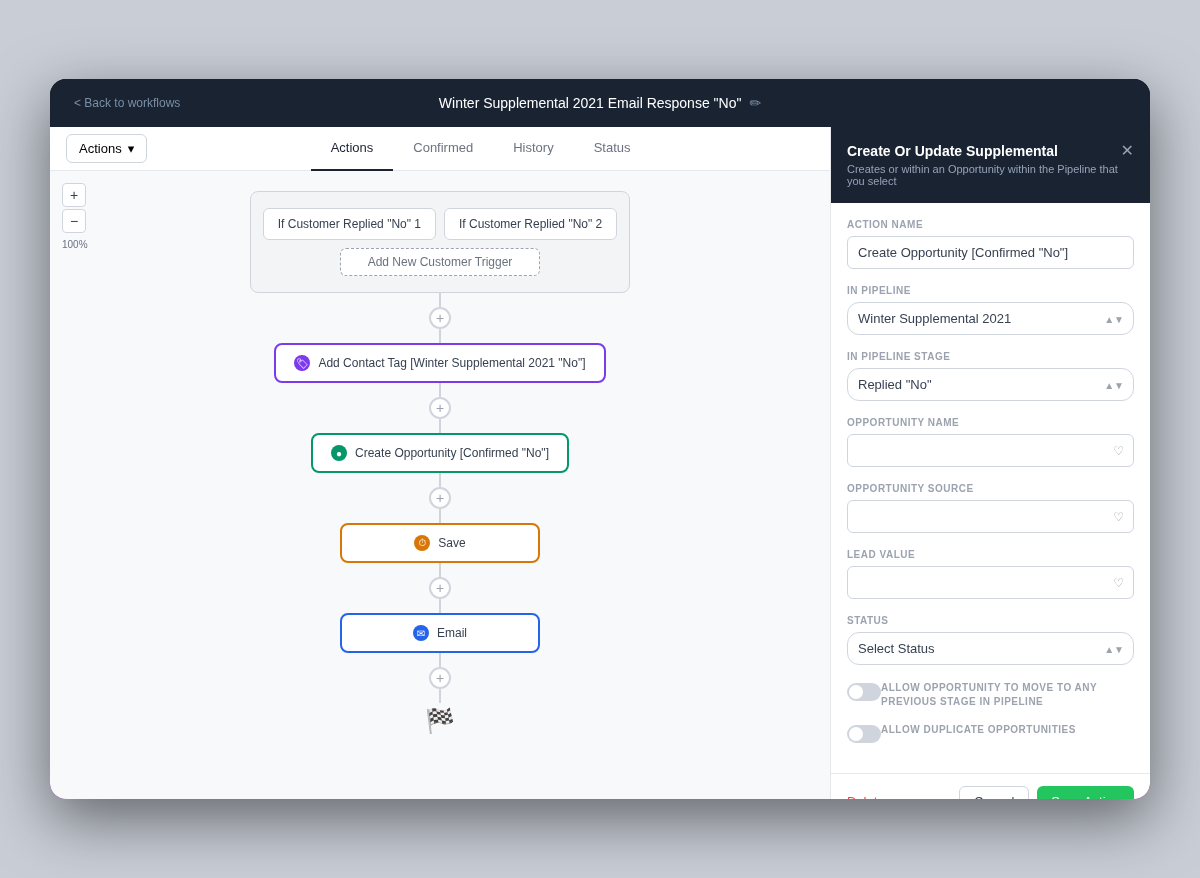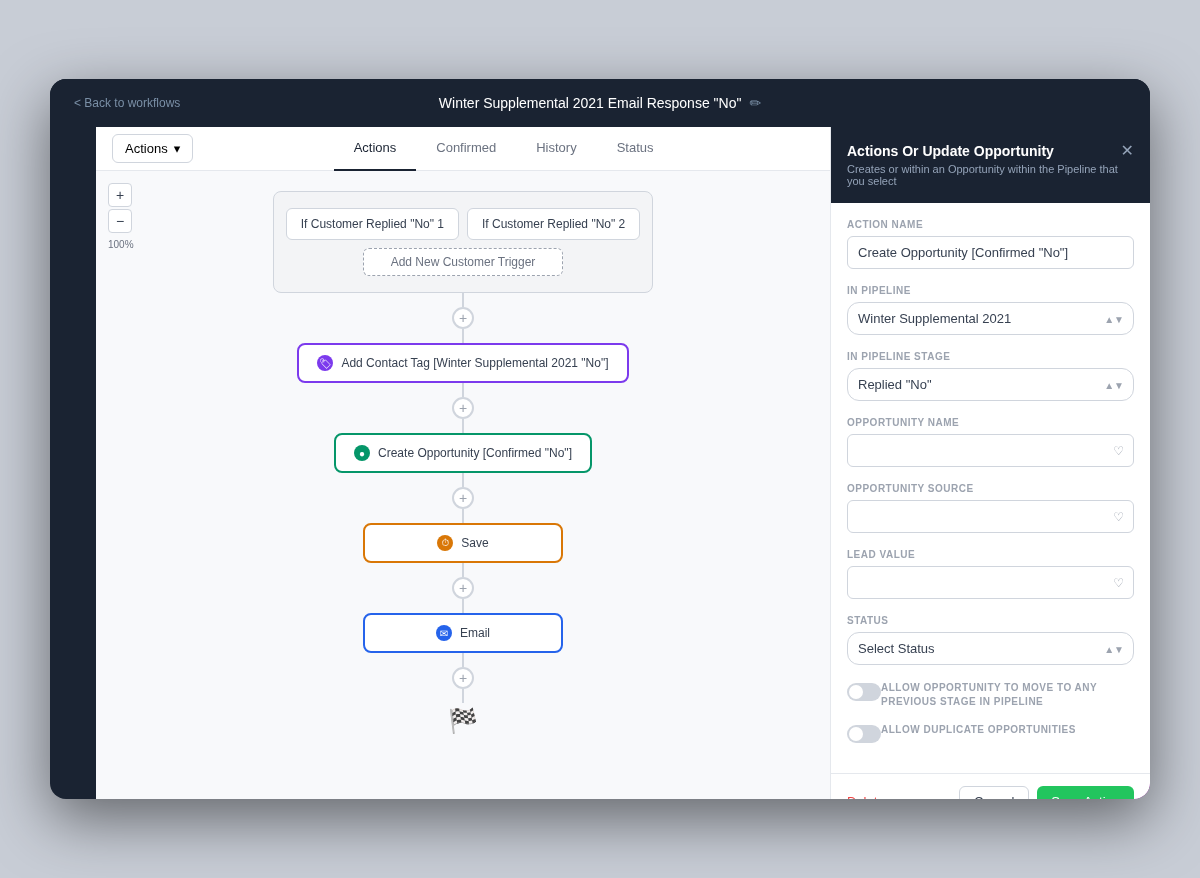--- a/index.html
+++ b/index.html
@@ -53,21 +53,20 @@
     .edit-icon {
       color: #7a8fa6;
       cursor: pointer;
     }
     
     .main-area {
       flex: 1;
       display: flex;
       overflow: hidden;
       background: #a21caf;
-      margin-left: 46px;
     }
     
     .canvas-area {
       flex: 1;
       display: flex;
       flex-direction: column;
       overflow: hidden;
       background: #f8f9fb;
     }
     .actions-btn {
@@ -538,21 +537,21 @@
           </div>
 
           <div class="finish-icon">🏁</div>
         </div>
       </div>
     </div>
 
     <div class="right-panel">
       <div class="panel-header">
         <div>
-          <div class="panel-title">Actions Or Update Opportunity</div>
+          <div class="panel-title">Create Or Update Supplemental</div>
           <div class="panel-subtitle">Creates or within an Opportunity within the Pipeline that you select</div>
         </div>
         <span class="close-btn">✕</span>
       </div>
 
       <div class="panel-body">
 
         <div class="field-group">
           <div class="field-label">ACTION NAME</div>
           <input class="field-input" type="text" value="Create Opportunity [Confirmed &quot;No&quot;]" style="">

